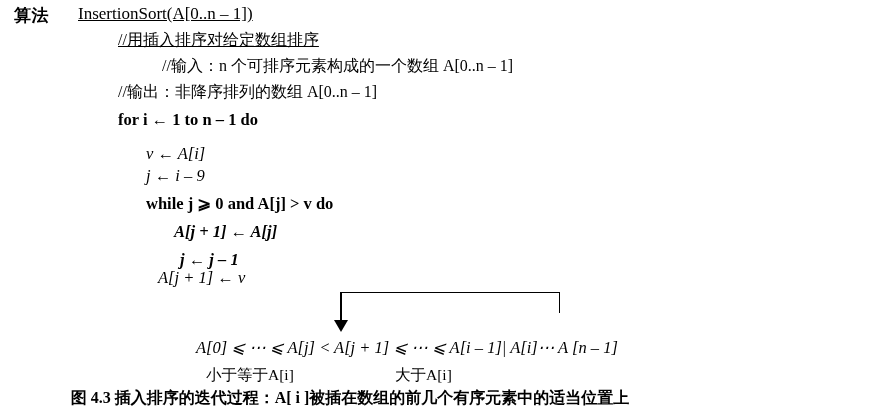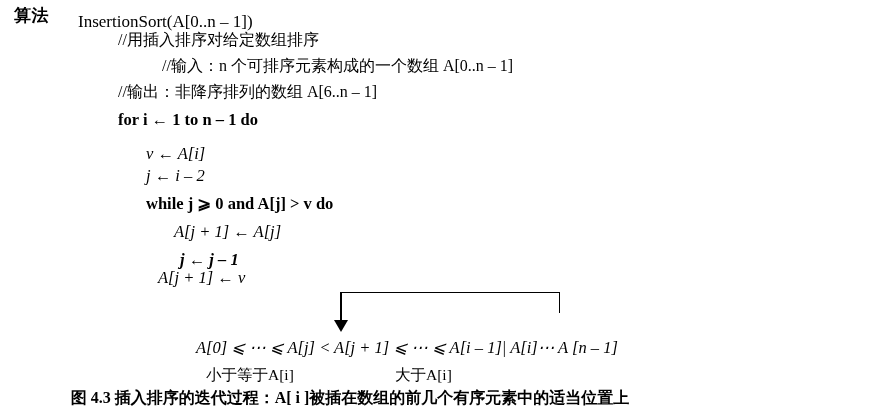--- a/index.html
+++ b/index.html
@@ -24,23 +24,24 @@
     position: absolute;
     left: 14px;
     top: 4px;
     font-weight: bold;
     font-size: 17px;
     letter-spacing: 0.5px;
   }
   .algo-signature {
     position: absolute;
     left: 78px;
-    top: 12px;
+    top: 4px;
     font-size: 17px;
     white-space: nowrap;
+    text-decoration: underline;
   }
   .it { font-style: italic; }
   .bold { font-weight: bold; }
   .code-line {
     position: absolute;
     font-size: 16.5px;
     white-space: nowrap;
   }
   .comment { font-size: 16px; }
   .figure-area {
@@ -111,29 +112,29 @@
   }
 </style>
 </head>
 <body>
 
 <div class="page">
 
   <div class="algo-header">算法</div>
   <div class="algo-signature">InsertionSort(A[0..n – 1])</div>
 
-  <div class="code-line comment" style="left:118px; top:30px;">//用插入排序对给定数组排序</div>
+  <div class="code-line comment" style="left:118px; top:30px;text-decoration:underline;">//用插入排序对给定数组排序</div>
   <div class="code-line comment" style="left:118px; top:56px;margin-left:44px;">//输入：n 个可排序元素构成的一个数组 A[0..n – 1]</div>
-  <div class="code-line comment" style="left:118px; top:82px;">//输出：非降序排列的数组 A[6..n – 1]</div>
+  <div class="code-line comment" style="left:118px; top:82px;">//输出：非降序排列的数组 A[0..n – 1]</div>
 
   <div class="code-line bold" style="left:118px; top:110px;">for  i ← 1 to   n – 1 do</div>
   <div class="code-line it" style="left:146px; top:144px;">v ← A[i]</div>
-  <div class="code-line it" style="left:146px; top:166px;">j ← i – 2</div>
+  <div class="code-line it" style="left:146px; top:166px;">j ← i – 9</div>
   <div class="code-line bold" style="left:146px; top:194px;">while   j ⩾ 0 and   A[j] &gt; v do</div>
-  <div class="code-line it" style="left:174px; top:222px;">A[j + 1] ← A[j]</div>
+  <div class="code-line it" style="left:174px; top:222px;font-weight:bold;">A[j + 1] ← A[j]</div>
   <div class="code-line it" style="left:180px; top:250px;font-weight:bold;">j ← j – 1</div>
   <div class="code-line it" style="left:158px; top:268px;text-align:center;">A[j + 1] ← v</div>
 
   <div class="figure-area">
     <div class="brace-box"></div>
     <div class="arrow-stem"></div>
     <div class="arrow-head"></div>
     <div class="formula it">A[0] ⩽ ⋯ ⩽ A[j] &lt; A[j + 1] ⩽ ⋯ ⩽ A[i – 1]| A[i]⋯ A [n – 1]</div>
     <div class="label-left">小于等于A[i]</div>
     <div class="label-right">大于A[i]</div>

